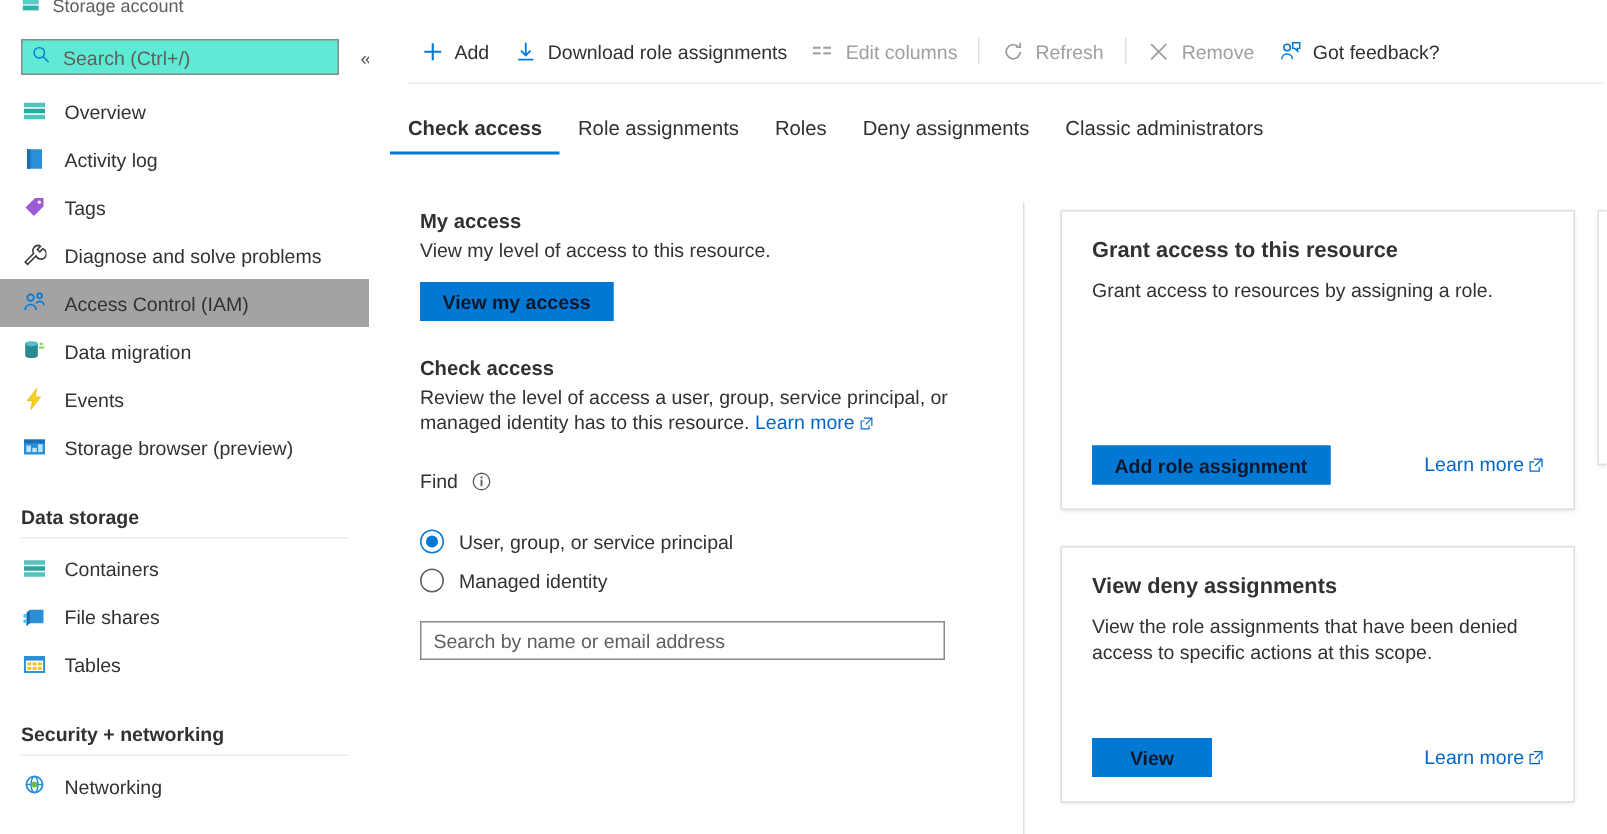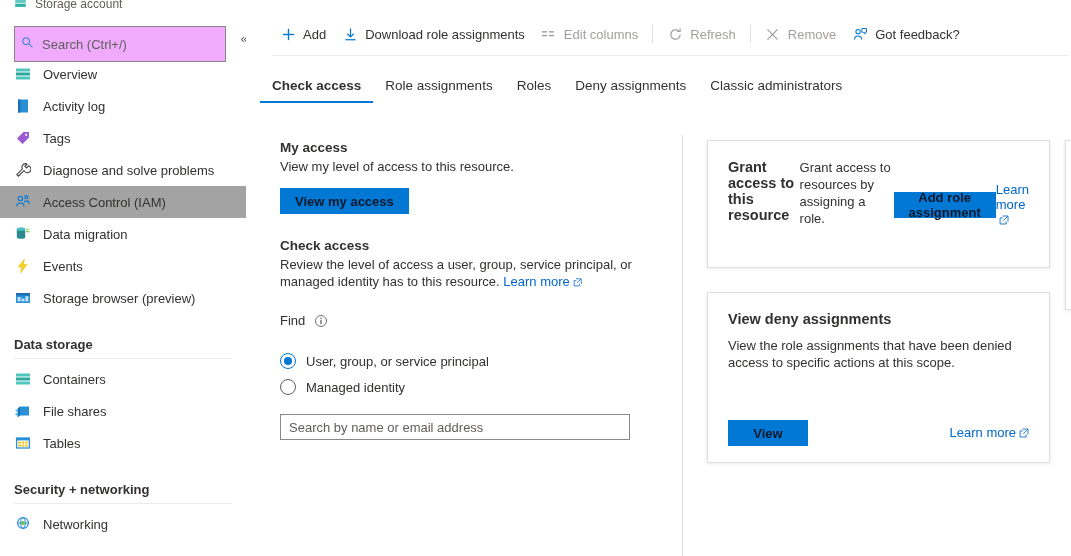--- a/index.html
+++ b/index.html
@@ -25,23 +25,23 @@
   #breadcrumb {
     position: absolute; left: 0; top: -6px;
     height: 20px; width: 246px;
     display: flex; align-items: center;
     padding-left: 14px;
     font-size: 12px; color: #605e5c;
   }
   #breadcrumb .bc-icon { margin-right: 8px; display: inline-flex; }
   #search-wrap {
     position: absolute; left: 14px; top: 26px;
-    width: 212px; height: 36px;
+    width: 212px; height: 24px;
     border: 1px solid #8a8886;
-    background: #f0abfc;
+    background: #5eead4;
     display: flex; align-items: center;
     padding: 0 6px;
   }
   #search-wrap svg { flex: none; }
   #search-input {
     border: 0; outline: 0; background: transparent;
     font-family: "Liberation Sans", sans-serif;
     font-size: 13px; color: #323130;
     margin-left: 6px; width: 100%;
   }
@@ -506,21 +506,21 @@
           <div class="radio-row">
             <span class="radio"></span>
             <span>Managed identity</span>
           </div>
         </div>
 
       <input id="principal-search" type="text" placeholder="Search by name or email address" style="">
     </div>
 
     <div id="rightcol">
-        <div class="card" style="height: 128px; display: flex; flex-direction: row;">
+        <div class="card" style="height: 200px; display: flex; flex-direction: column;">
           <h3 class="card-title">Grant access to this resource</h3>
           <p class="card-desc">Grant access to resources by assigning a role.</p>
           <div style="flex: 1 1 0%;"></div>
           <div class="card-foot">
             <button class="btn-primary">Add role assignment</button>
             <a class="link"><span>Learn more</span><span class="ext"><svg width="10" height="10" viewBox="0 0 12 12">
                   <path d="M4.2 1.2h6.6v6.6" fill="none" stroke="#0066cc" stroke-width="1"></path>
                   <path d="M10.4 1.6L5.2 6.8" fill="none" stroke="#0066cc" stroke-width="1"></path>
                   <path d="M8.6 7.6v3.2H1.3V3.5h3.2" fill="none" stroke="#0066cc" stroke-width="1"></path>
                 </svg></span></a>

